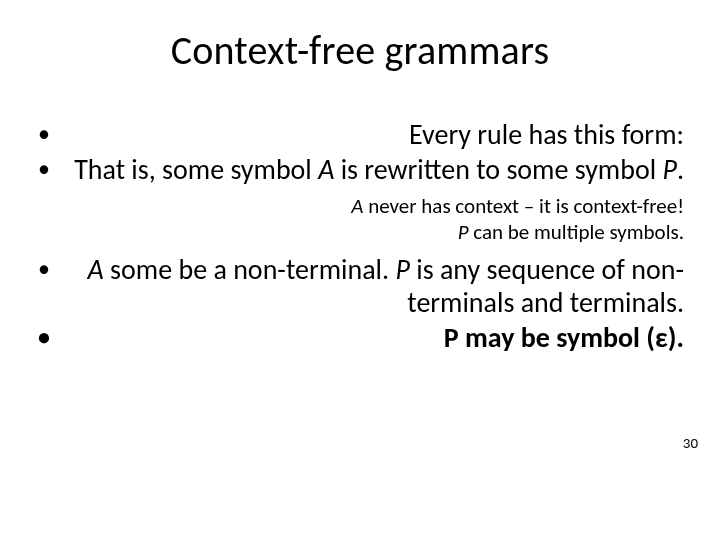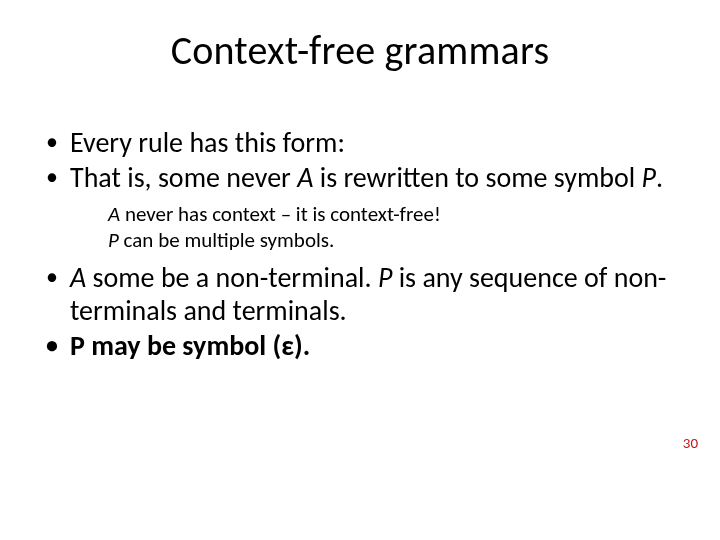--- a/index.html
+++ b/index.html
@@ -30,23 +30,24 @@
   }
   .body {
     position: absolute;
     top: 118px;
     left: 36px;
     right: 36px;
     font-size: 28px;
     line-height: 1.18;
   }
   ul.main {
-    margin: 8px;
+    margin: 0;
     padding: 0;
     list-style: none;
+    text-align: right;
   }
   ul.main > li {
     position: relative;
     padding-left: 26px;
     margin-bottom: 2px;
   }
   ul.main > li::before {
     content: "•";
     position: absolute;
     left: 2px;
@@ -72,40 +73,40 @@
     margin-top: 8px;
     margin-bottom: 8px;
   }
   .ital { font-style: italic; }
   .bold { font-weight: 700; }
   .num {
     position: absolute;
     right: 22px;
     bottom: 20px;
     font-size: 15px;
-    color: #b91c1c;
+    color: #000000;
   }
 </style>
 </head>
 <body>
 
 <div class="slide">
 
   <div class="title">Context-free grammars</div>
 
   <div class="body">
     <ul class="main">
 
       <li>
         <span>Every rule has this form:</span>
       </li>
 
 
       <li>
-        <span>That is, some never </span><span class="ital">A</span><span> is rewritten to some symbol </span><span class="ital">P</span><span>.</span>
+        <span>That is, some symbol </span><span class="ital">A</span><span> is rewritten to some symbol </span><span class="ital">P</span><span>.</span>
       </li>
 
       <div class="sub">
         <div>
           <span class="ital">A</span><span> never has context – it is context-free!</span>
         </div>
         <div>
           <span class="ital">P</span><span> can be multiple symbols.</span>
         </div>
       </div>

